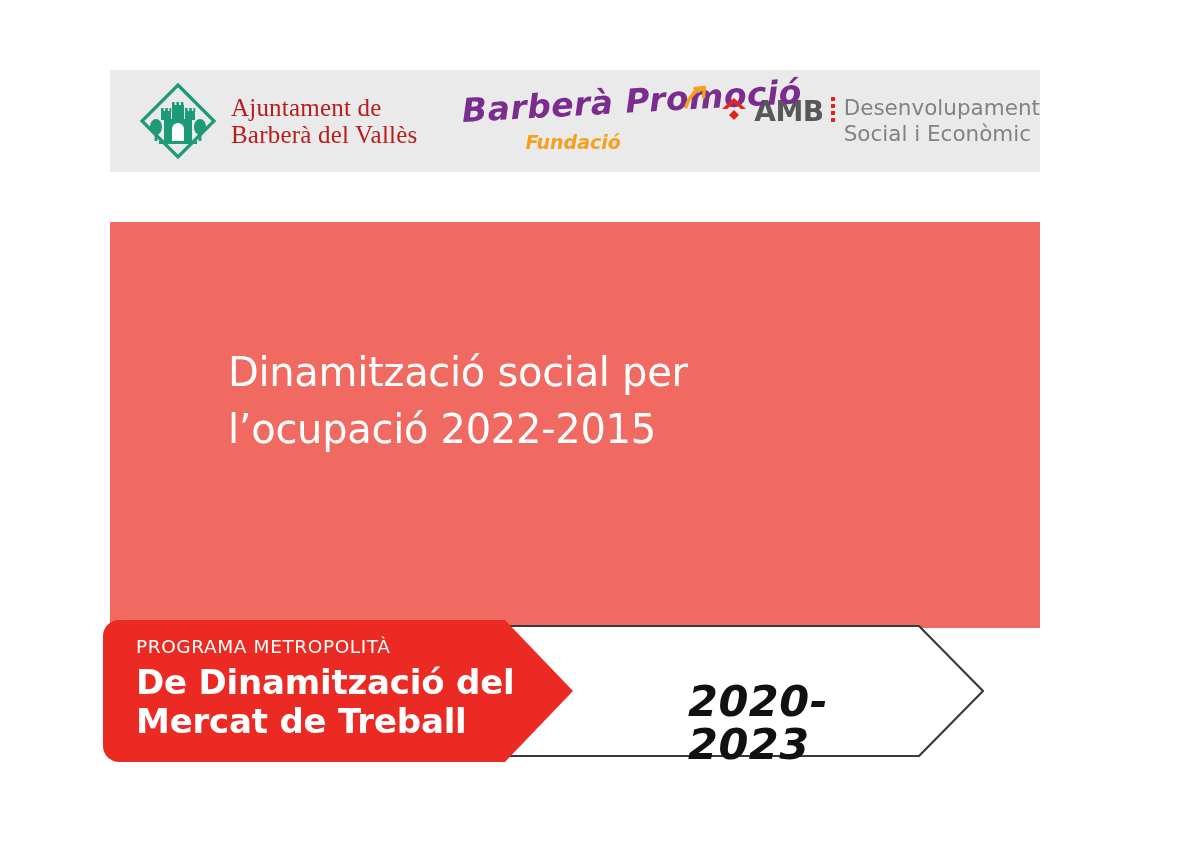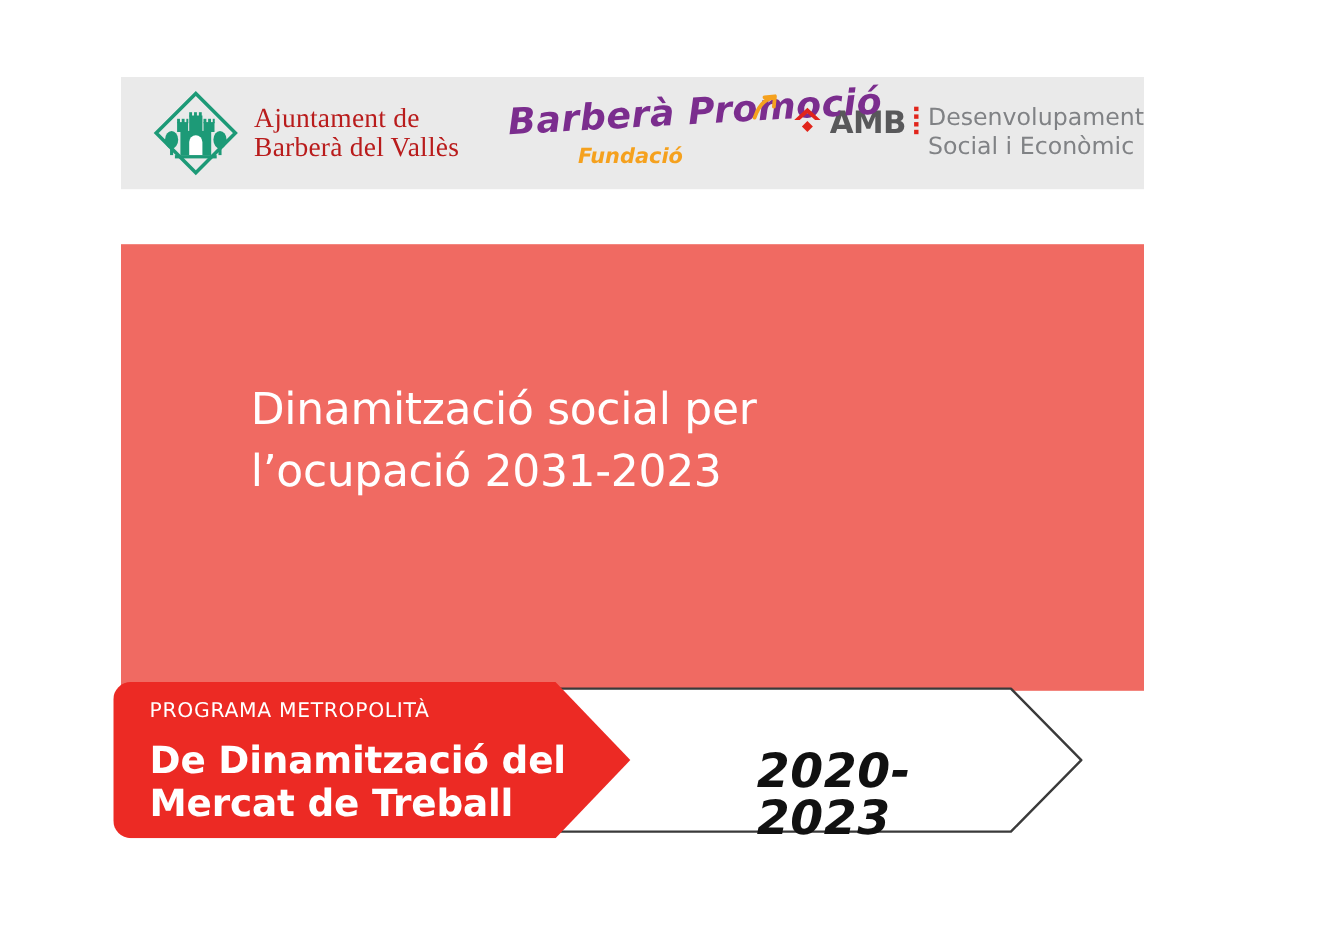--- a/index.html
+++ b/index.html
@@ -184,21 +184,21 @@
     position: absolute;
     left: 33px;
     top: 18px;
     color: #ffffff;
   }
   .banner-kicker {
     font-family: "DejaVu Sans", sans-serif;
     font-size: 18.5px;
     letter-spacing: 0.6px;
     line-height: 1;
-    margin-bottom: 16px;
+    margin-bottom: 6px;
   }
   .banner-line {
     font-family: "DejaVu Sans", sans-serif;
     font-weight: bold;
     font-size: 34px;
     line-height: 1.16;
     letter-spacing: -0.2px;
   }
   .banner-years {
     position: absolute;
@@ -283,21 +283,21 @@
     <div class="amb-desc">
       <span>Desenvolupament</span>
       <span>Social i Econòmic</span>
     </div>
   </div>
 </div>
 
 <div class="hero">
   <div class="hero-title">
     <span>Dinamització social per</span>
-    <span>l’ocupació 2031-2023</span>
+    <span>l’ocupació 2022-2015</span>
   </div>
 </div>
 
 <div class="banner">
 
   <div class="banner-white">
     <svg viewBox="0 0 488 142" width="488" height="142" aria-hidden="true">
       <path d="M6 6 H418 L482 71 L418 136 H6 Z" fill="#FFFFFF" stroke="#3A3A3A" stroke-width="2.2" stroke-linejoin="round"></path>
     </svg>
   </div>

